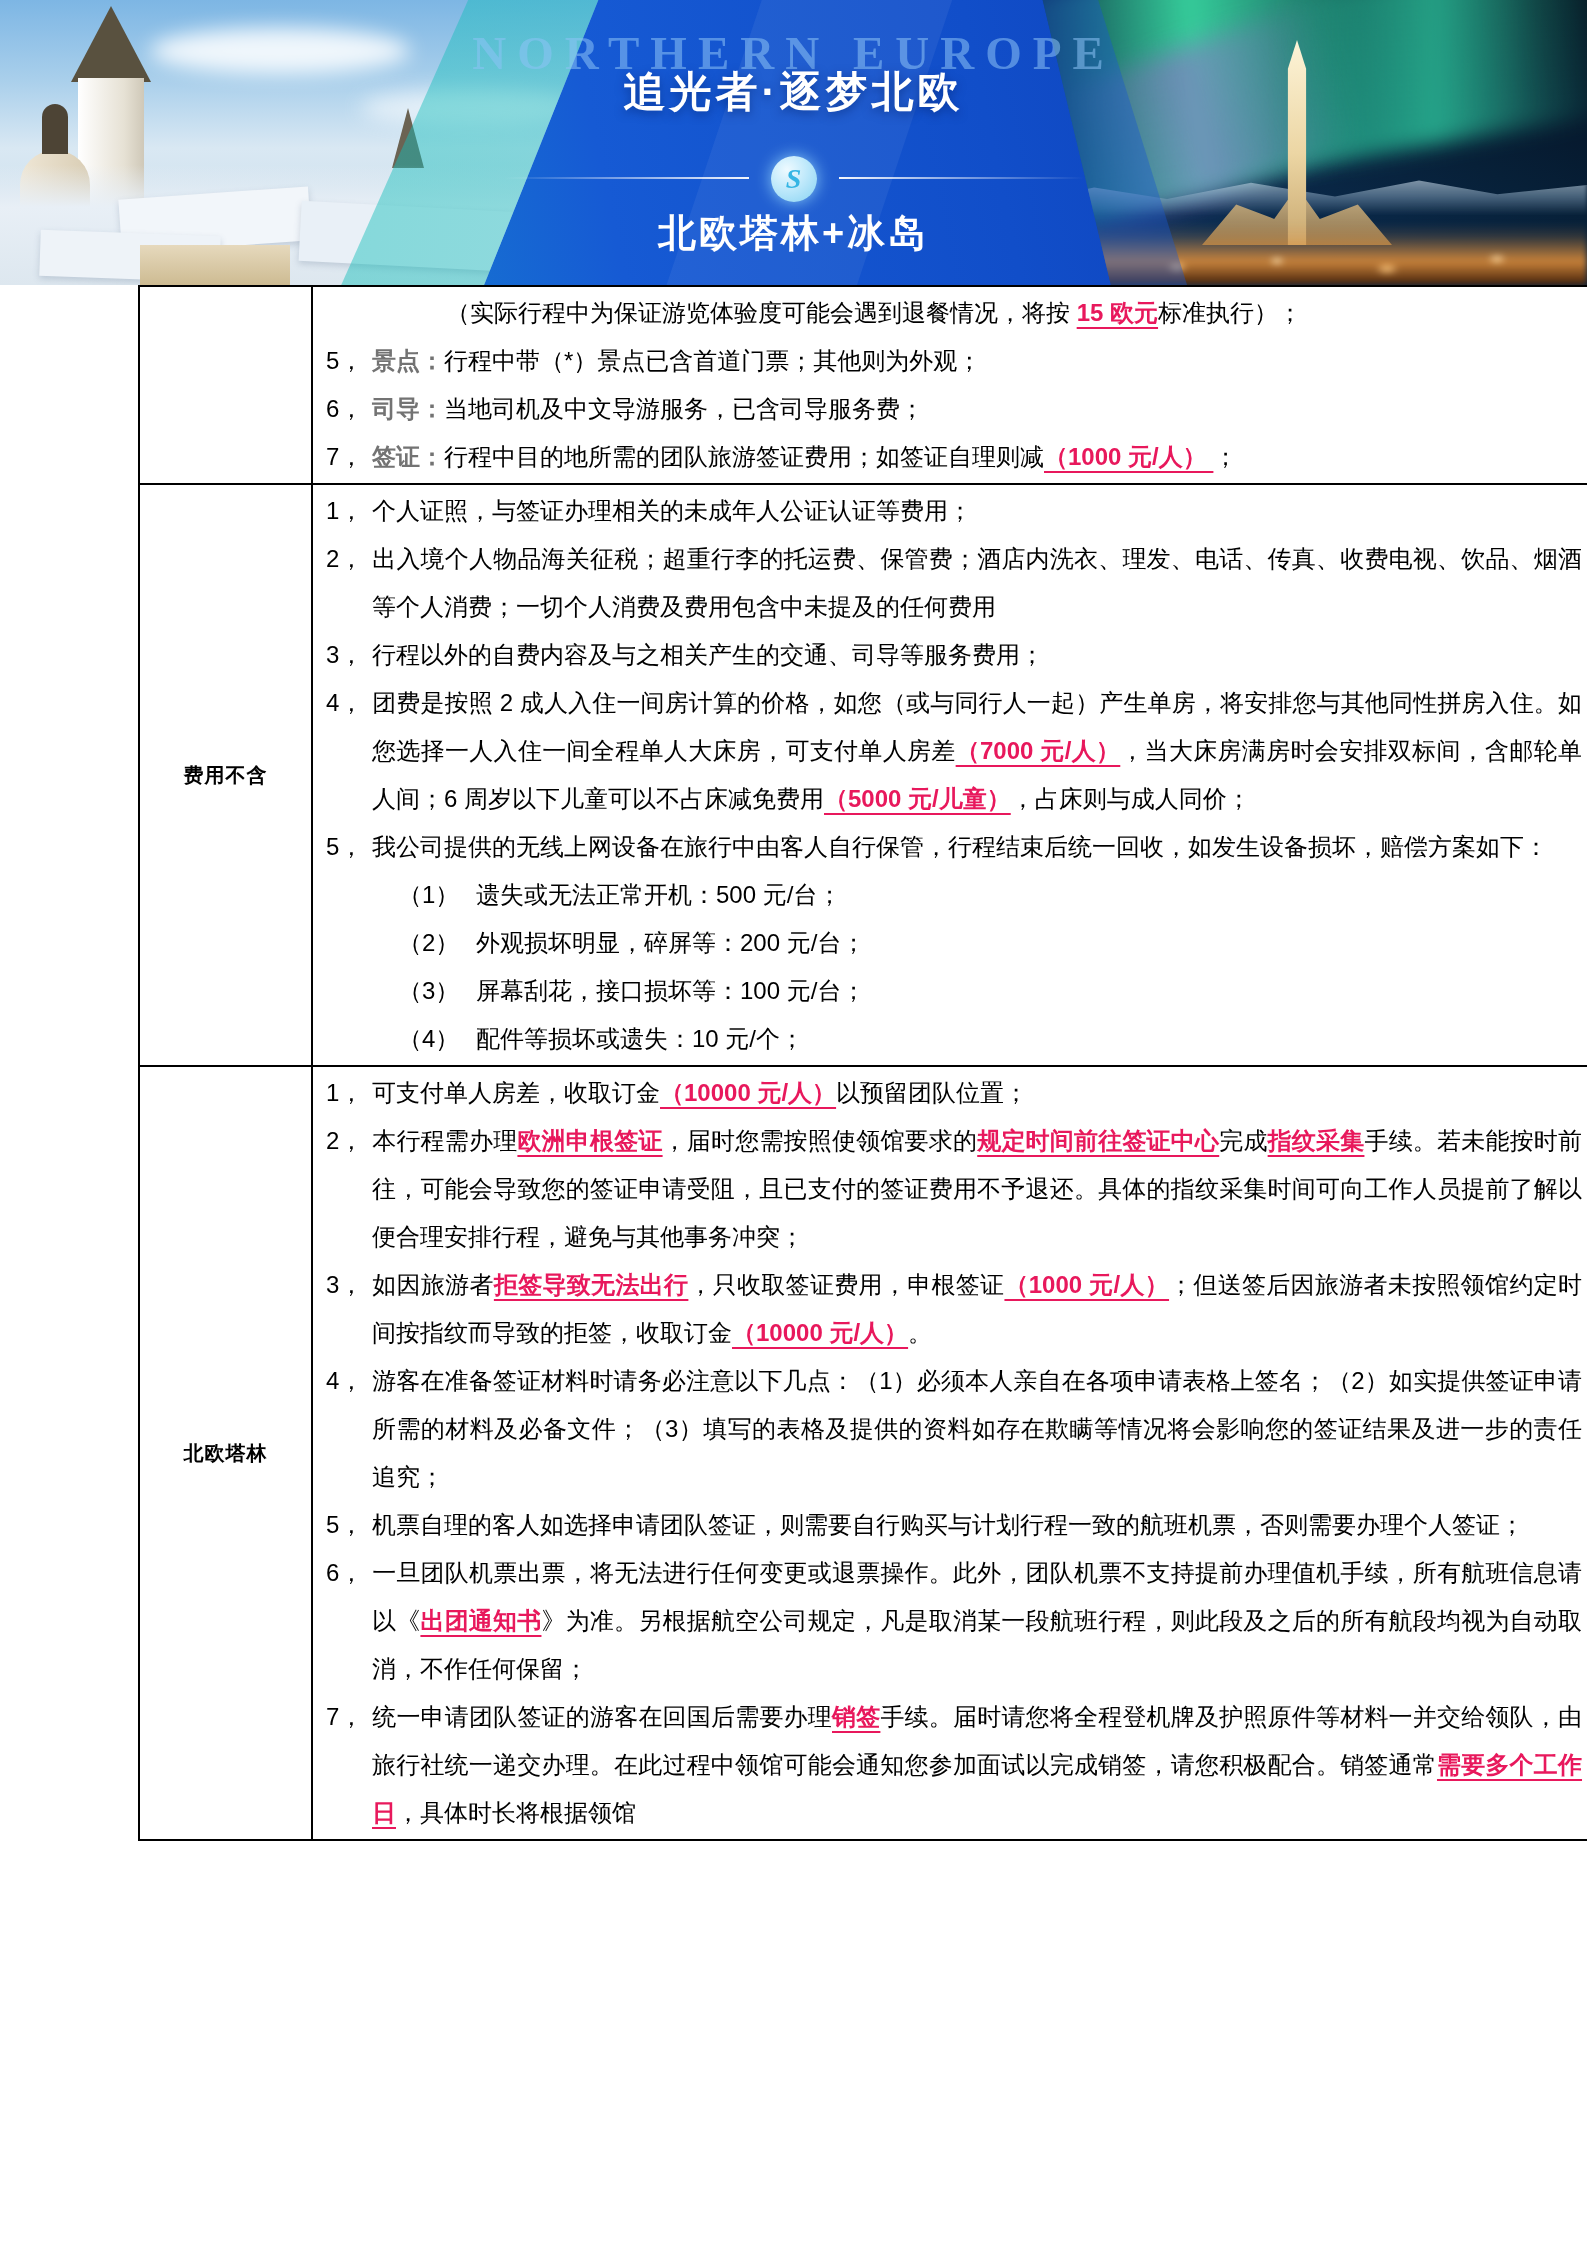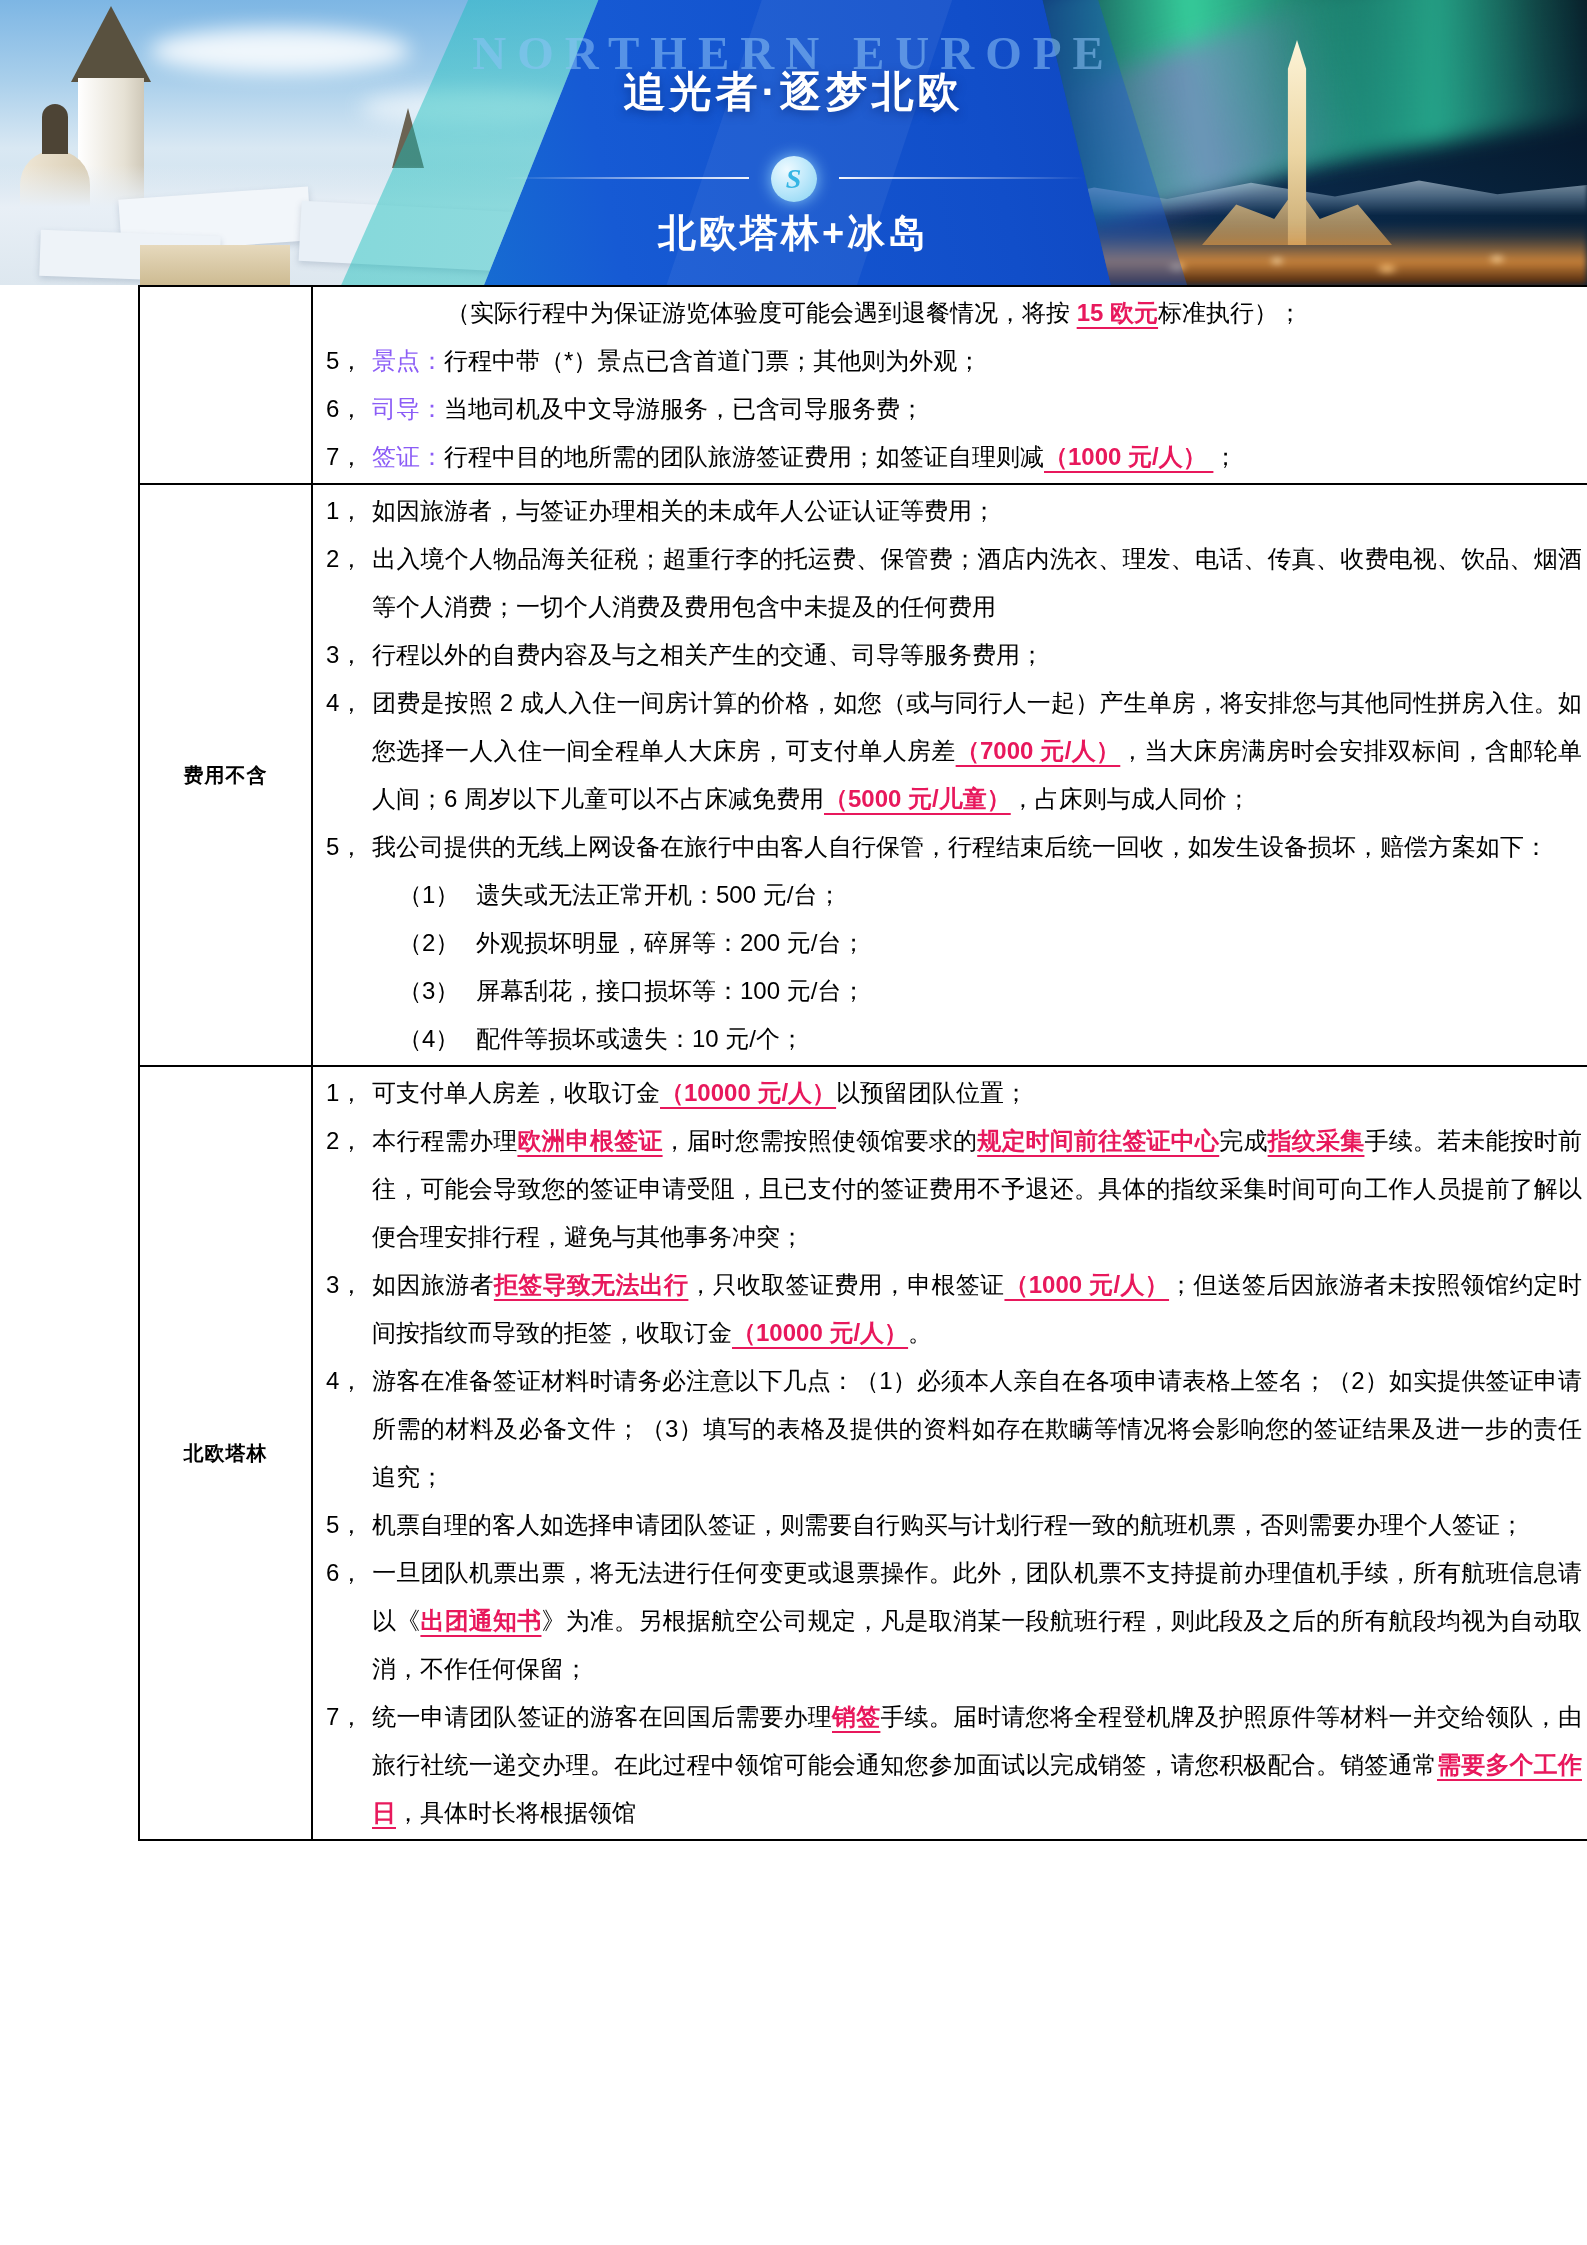--- a/index.html
+++ b/index.html
@@ -106,21 +106,21 @@
   td.content-cell { padding:2px 18px 2px 13px; font-size:24px; line-height:48px;
     color:#000; text-align:justify; }
 
   .item { padding-left:46px; text-indent:-46px; }
   .item .num { display:inline-block; width:46px; text-indent:0; }
   .item.cont { padding-left:120px; text-indent:0; }
   .item.sub { padding-left:150px; text-indent:-78px; }
   .item.sub .num { width:78px; }
 
   .seg-n { color:#000000; }
-  .seg-b { color:#8b5cf6; font-weight:400; }
+  .seg-b { color:#737373; font-weight:700; }
   .seg-p { color:#e8185c; font-weight:700; text-decoration:underline;
     text-decoration-thickness:2px; text-underline-offset:6px; }
 </style>
 </head>
 <body>
 
 <div class="banner">
 
   <div class="photo-left">
     <div class="cloud c1"></div>
@@ -170,21 +170,21 @@
         <td class="content-cell">
           <div class="item cont"><span class="seg-n">（实际行程中为保证游览体验度可能会遇到退餐情况，将按 </span><span class="seg-p">15 欧元</span><span class="seg-n">标准执行）；</span></div>
           <div class="item item"><span class="num">5，</span><span class="seg-b">景点：</span><span class="seg-n">行程中带（*）景点已含首道门票；其他则为外观；</span></div>
           <div class="item item"><span class="num">6，</span><span class="seg-b">司导：</span><span class="seg-n">当地司机及中文导游服务，已含司导服务费；</span></div>
           <div class="item item"><span class="num">7，</span><span class="seg-b">签证：</span><span class="seg-n">行程中目的地所需的团队旅游签证费用；如签证自理则减</span><span class="seg-p">（1000 元/人） </span><span class="seg-n">；</span></div>
         </td>
       </tr>
       <tr>
         <td class="label-cell">费用不含</td>
         <td class="content-cell">
-          <div class="item item"><span class="num">1，</span><span class="seg-n">如因旅游者，与签证办理相关的未成年人公证认证等费用；</span></div>
+          <div class="item item"><span class="num">1，</span><span class="seg-n">个人证照，与签证办理相关的未成年人公证认证等费用；</span></div>
           <div class="item item"><span class="num">2，</span><span class="seg-n">出入境个人物品海关征税；超重行李的托运费、保管费；酒店内洗衣、理发、电话、传真、收费电视、饮品、烟酒等个人消费；一切个人消费及费用包含中未提及的任何费用</span></div>
           <div class="item item"><span class="num">3，</span><span class="seg-n">行程以外的自费内容及与之相关产生的交通、司导等服务费用；</span></div>
           <div class="item item"><span class="num">4，</span><span class="seg-n">团费是按照 2 成人入住一间房计算的价格，如您（或与同行人一起）产生单房，将安排您与其他同性拼房入住。如您选择一人入住一间全程单人大床房，可支付单人房差</span><span class="seg-p">（7000 元/人）</span><span class="seg-n">，当大床房满房时会安排双标间，含邮轮单人间；6 周岁以下儿童可以不占床减免费用</span><span class="seg-p">（5000 元/儿童）</span><span class="seg-n">，占床则与成人同价；</span></div>
           <div class="item item"><span class="num">5，</span><span class="seg-n">我公司提供的无线上网设备在旅行中由客人自行保管，行程结束后统一回收，如发生设备损坏，赔偿方案如下：</span></div>
           <div class="item sub"><span class="num">（1）</span><span class="seg-n">遗失或无法正常开机：500 元/台；</span></div>
           <div class="item sub"><span class="num">（2）</span><span class="seg-n">外观损坏明显，碎屏等：200 元/台；</span></div>
           <div class="item sub"><span class="num">（3）</span><span class="seg-n">屏幕刮花，接口损坏等：100 元/台；</span></div>
           <div class="item sub"><span class="num">（4）</span><span class="seg-n">配件等损坏或遗失：10 元/个；</span></div>
         </td>
       </tr>

